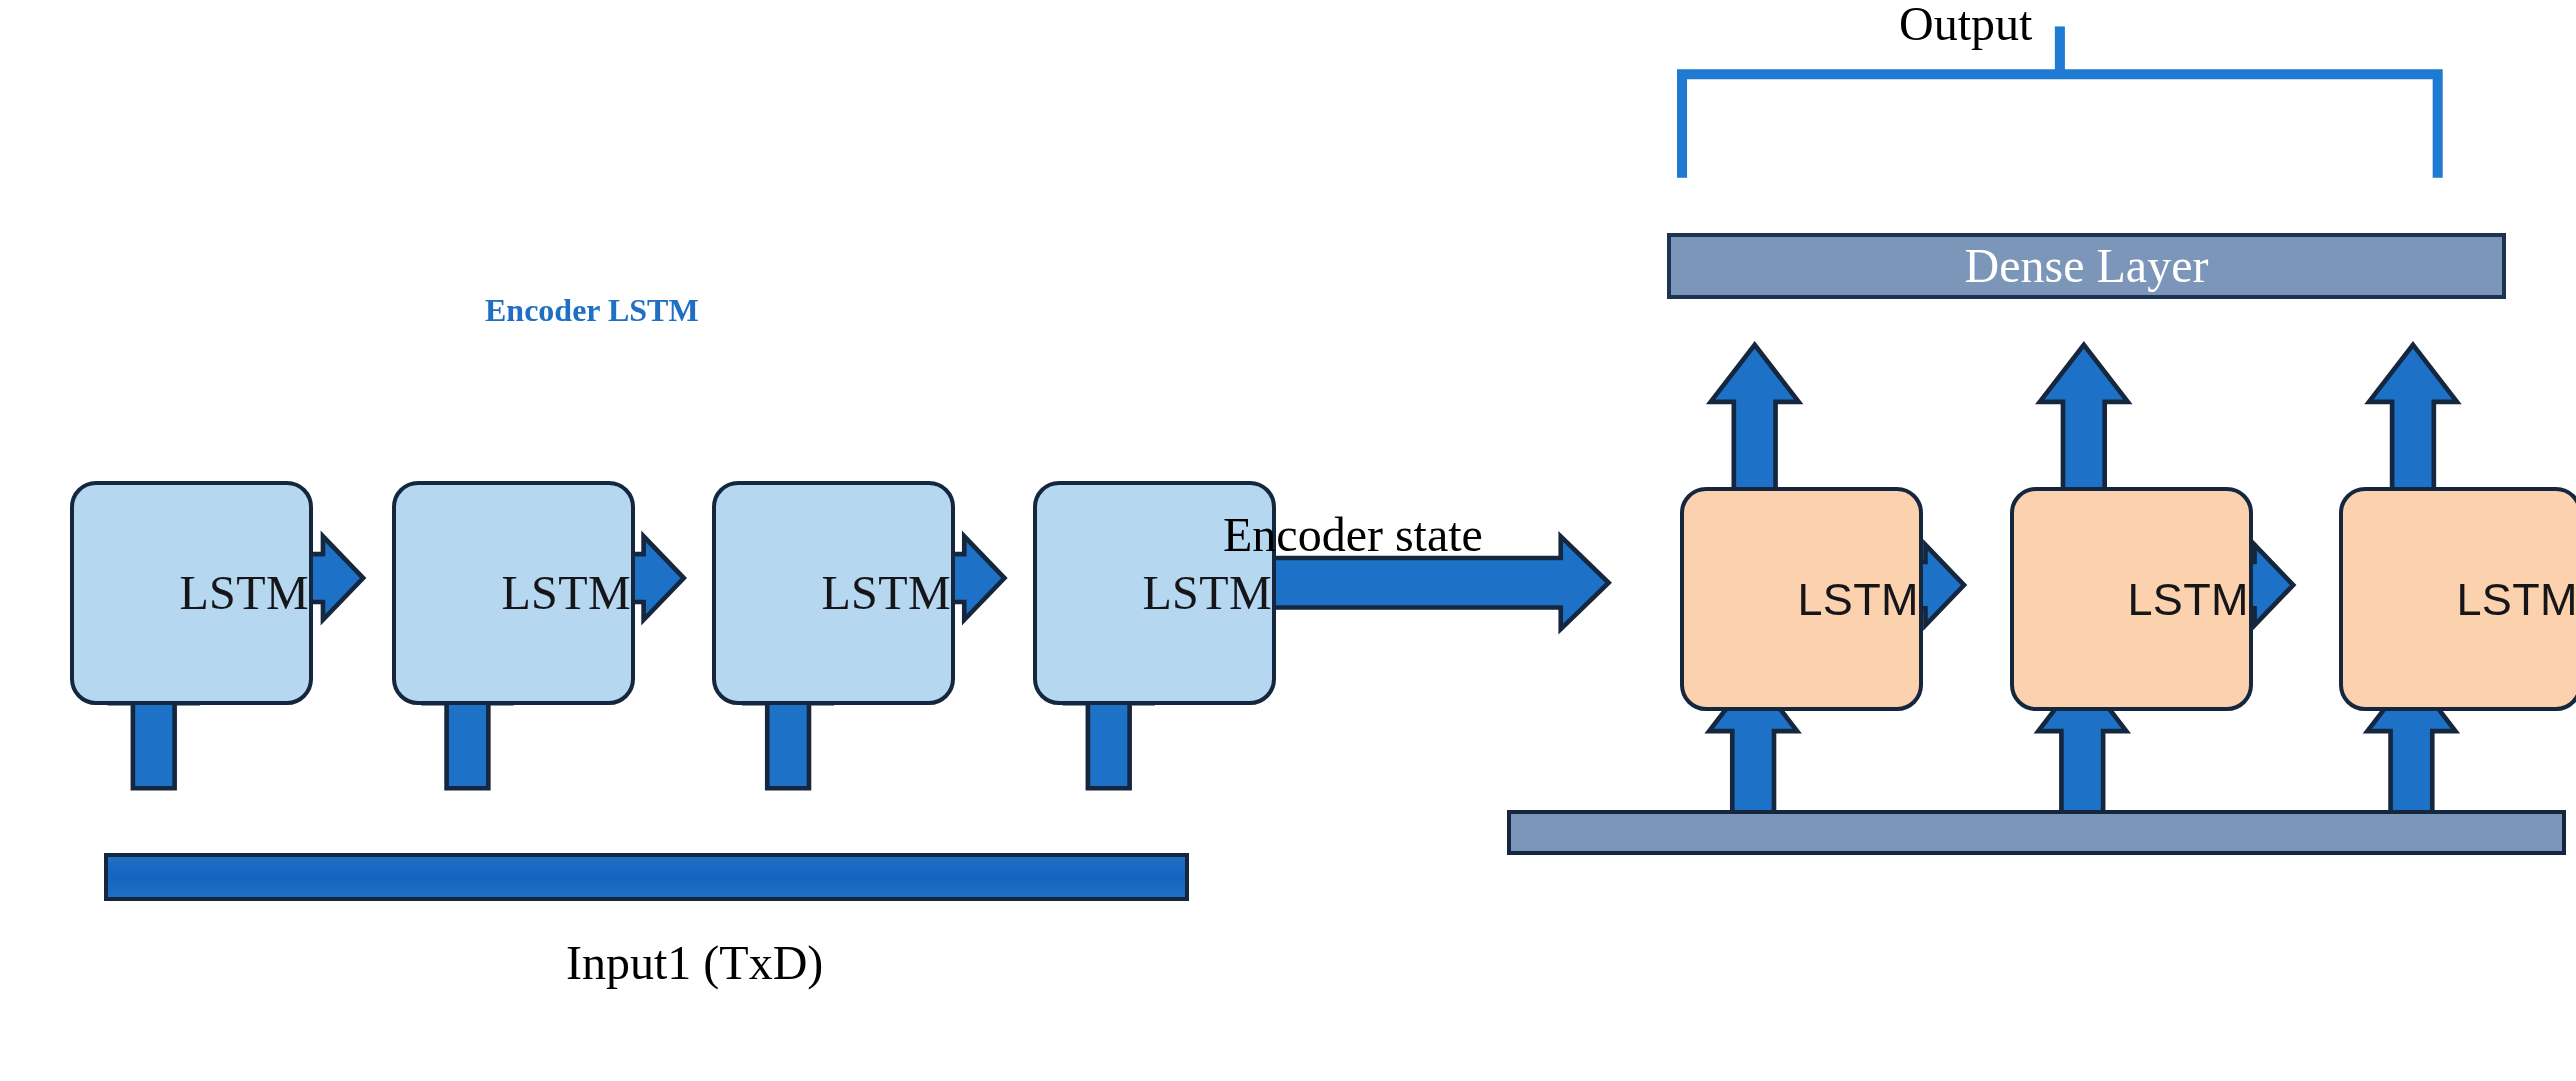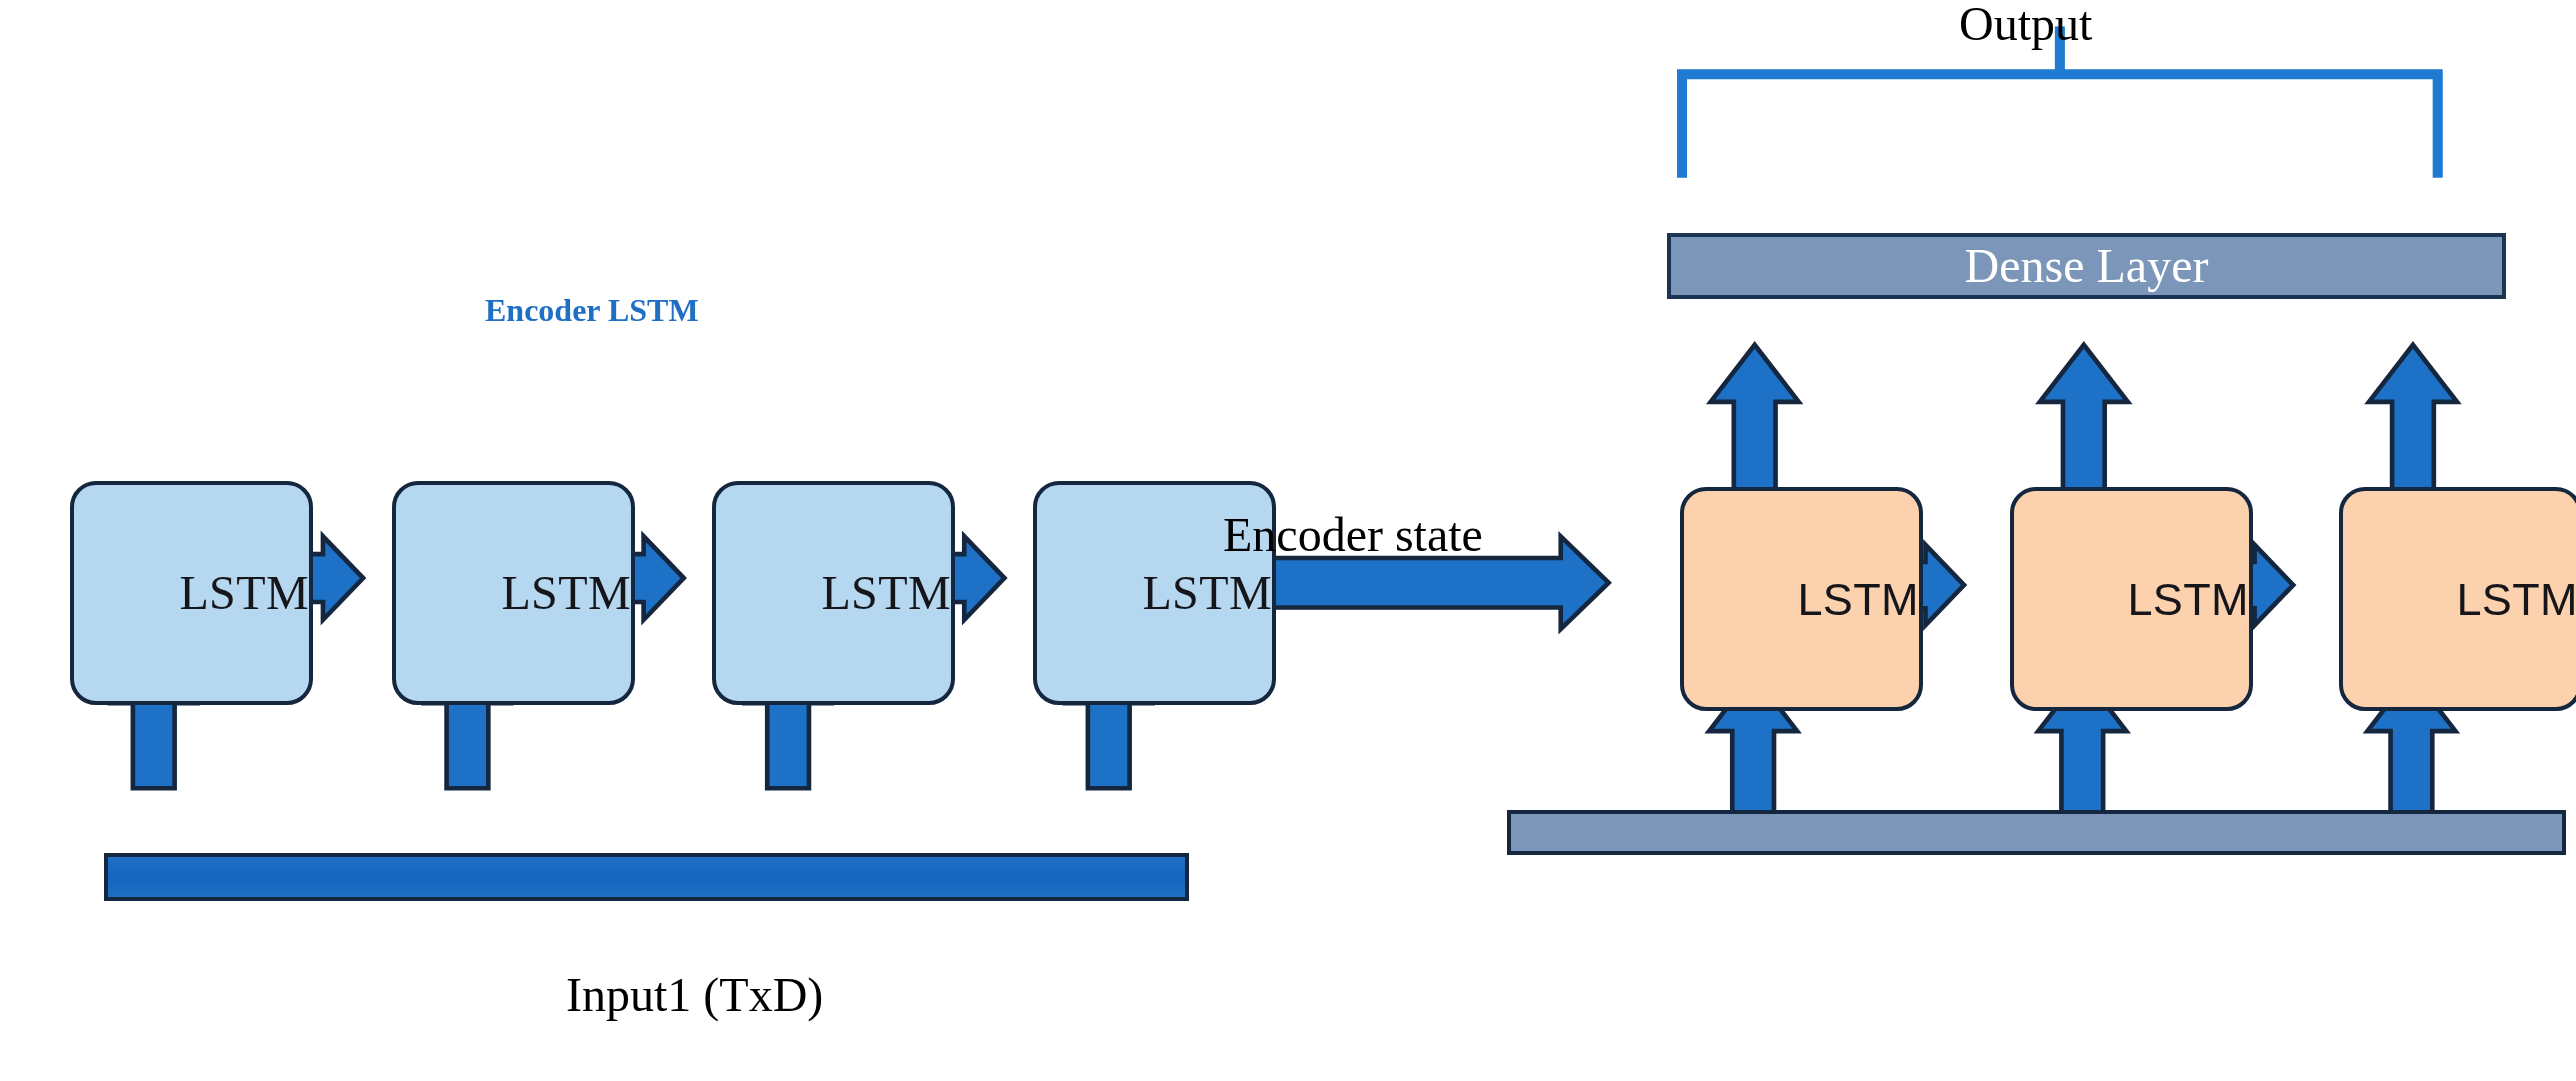--- a/index.html
+++ b/index.html
@@ -162,35 +162,35 @@
   <div class="lstm-box enc" style="left:668px; top:481px; width:243px; height:224px;">
     <span class="lstm-label">LSTM</span>
   </div>
   <div class="lstm-box enc" style="left:989px; top:481px; width:243px; height:224px;">
     <span class="lstm-label">LSTM</span>
   </div>
 
   <div class="txt black" style="left:1223px; top:511px;">Encoder state</div>
 
   <div class="bar input1" style="left:104px; top:853px; width:1085px; height:48px;"></div>
-  <div class="txt black" style="left:566px; top:939px;margin-top:32px;">Input1 (TxD)</div>
+  <div class="txt black" style="left:566px; top:939px;">Input1 (TxD)</div>
 
   <div class="lstm-box dec" style="left:1636px; top:487px; width:243px; height:224px;">
     <span class="lstm-label">LSTM</span>
   </div>
   <div class="lstm-box dec" style="left:1966px; top:487px; width:243px; height:224px;">
     <span class="lstm-label">LSTM</span>
   </div>
   <div class="lstm-box dec" style="left:2295px; top:487px; width:243px; height:224px;">
     <span class="lstm-label">LSTM</span>
   </div>
 
   <div class="dense-layer" style="left:1667px; top:233px; width:839px; height:66px;">
     <span class="dense-label">Dense Layer</span>
   </div>
 
-  <div class="txt black" style="left:1959px; top:0px;">Output</div>
+  <div class="txt black" style="left:1899px; top:0px;">Output</div>
 
   <div class="bar input2" style="left:1507px; top:810px; width:1059px; height:45px;"></div>
 
 
 </div>
 
 
 </body></html>

